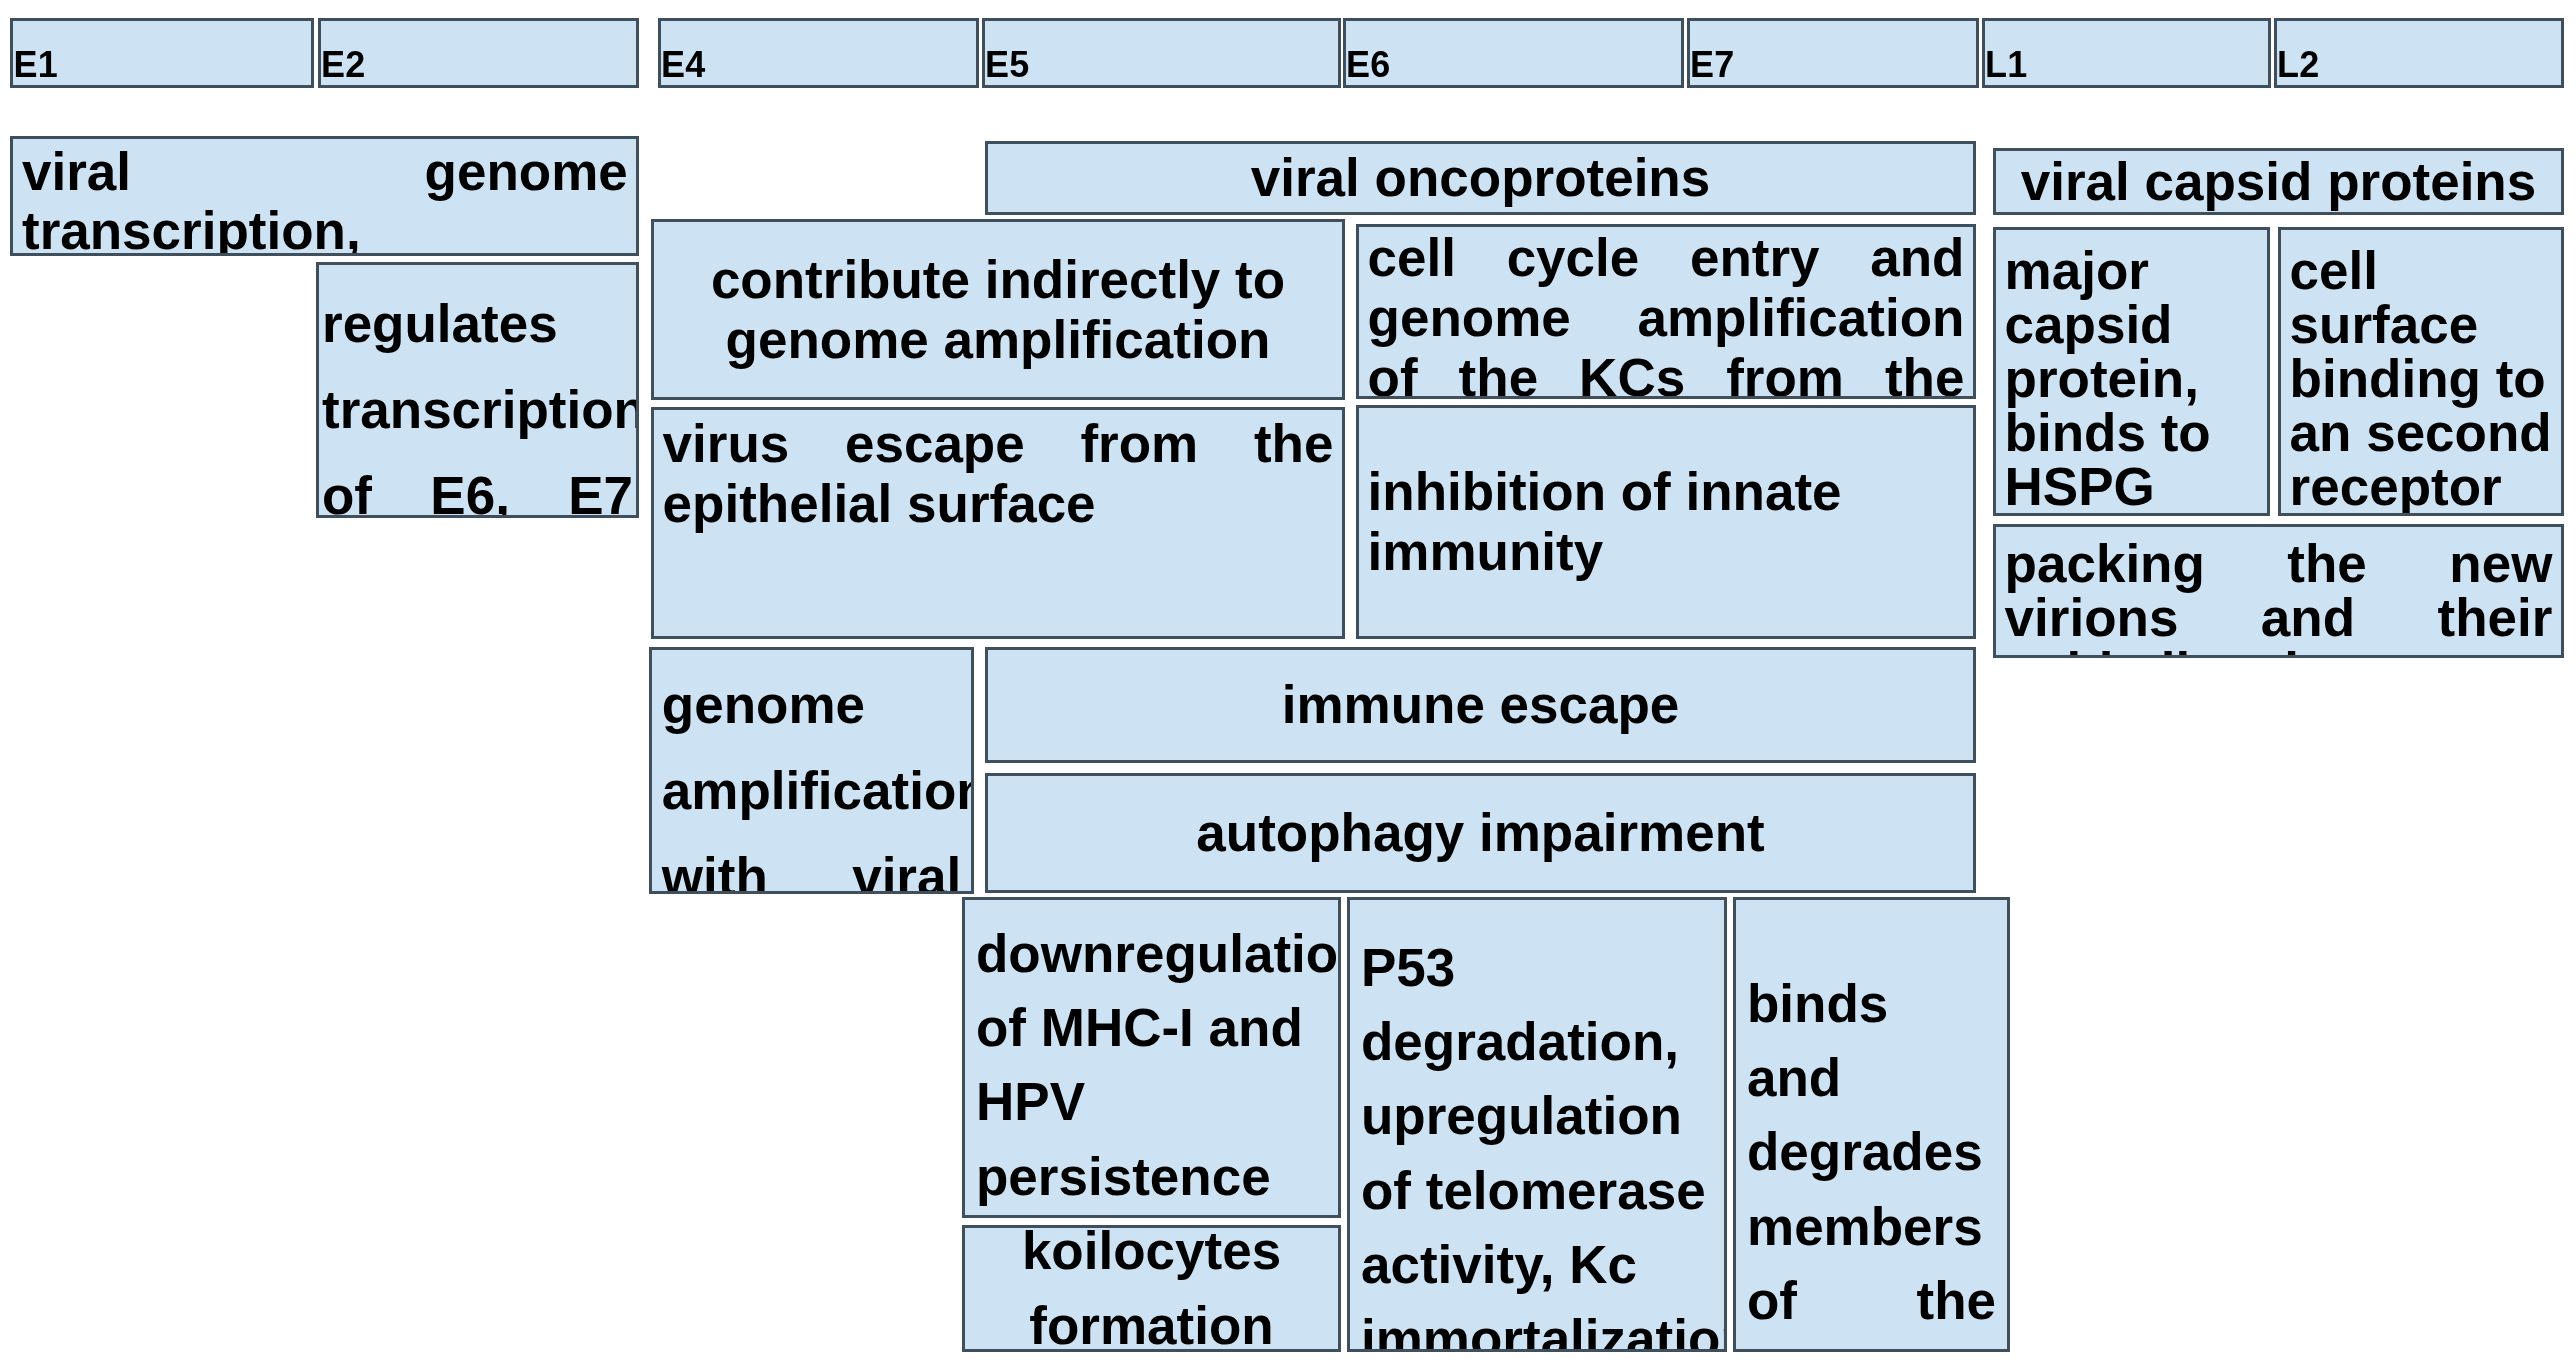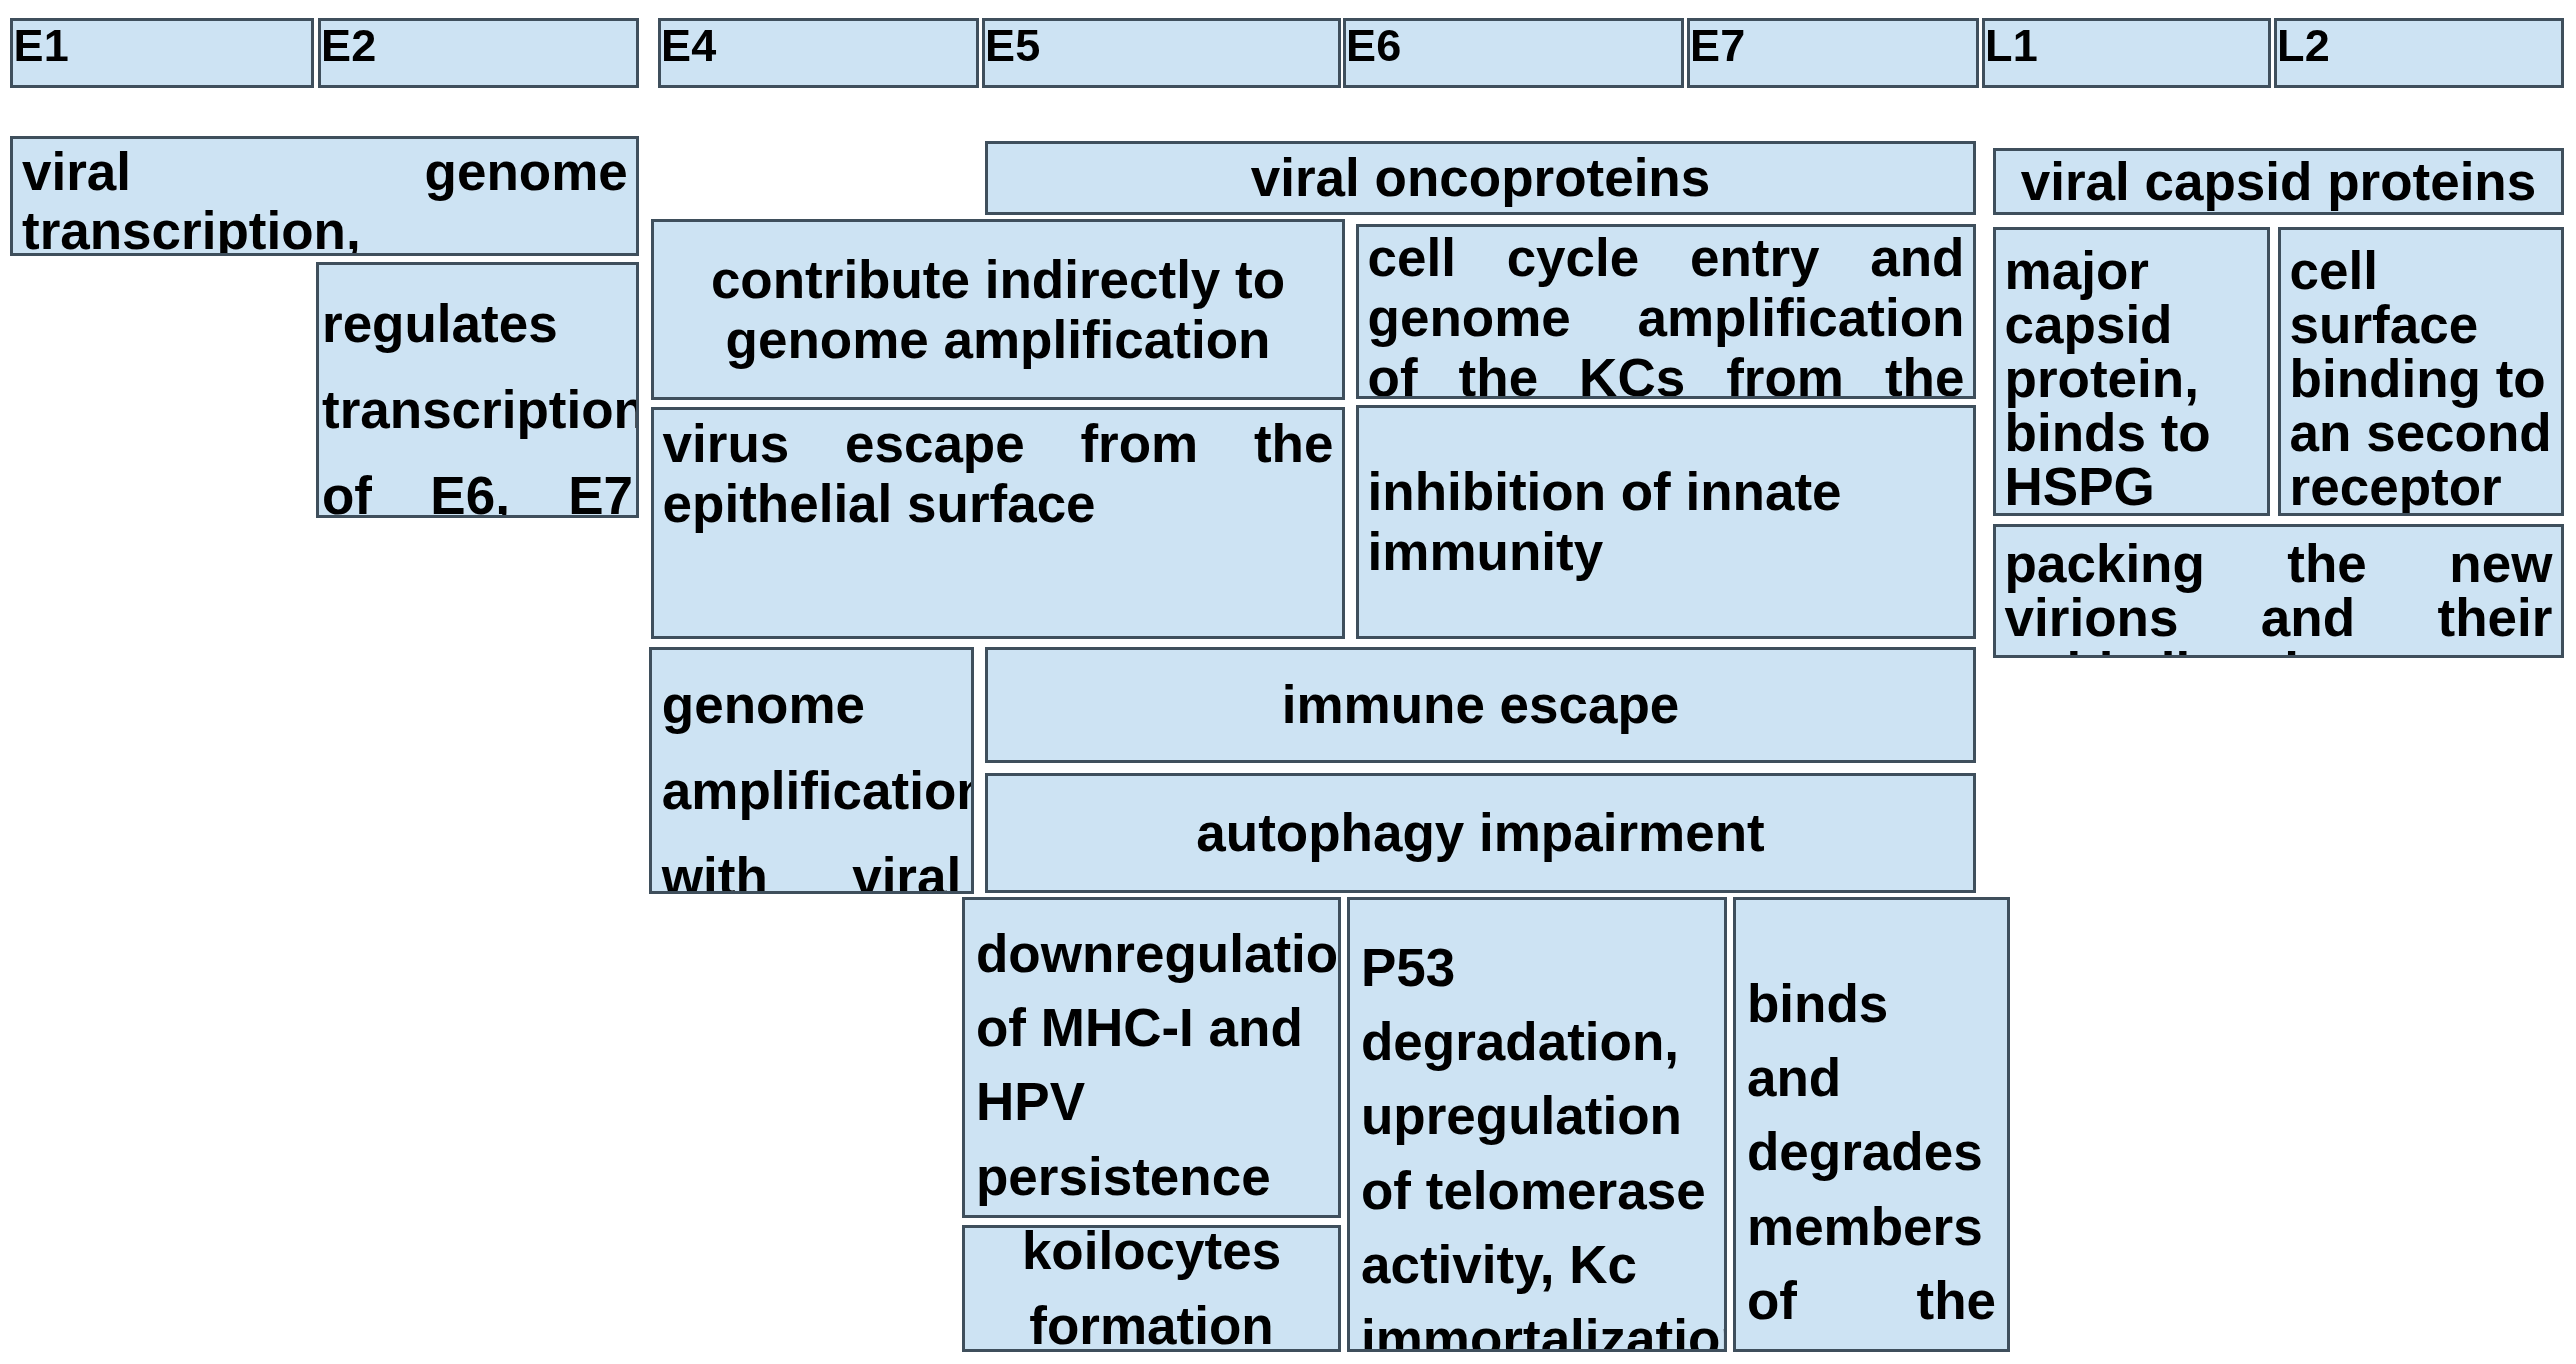--- a/index.html
+++ b/index.html
@@ -22,23 +22,23 @@
     border:3.1px solid #3f4f5c;
     color:#000000;
     font-weight:bold;
     line-height:1.13;
     overflow:hidden;
     padding:3.7px 8.6px;
     display:flex;
   }
   
   .hdr{
-    align-items:flex-start;
+    align-items:flex-end;
     justify-content:center;
-    font-size:45px;
+    font-size:36px;
     letter-spacing:0.3px;
     padding:0;
   }
   
   .t{
     font-size:53px;
   }
   .just       { text-align:justify;  text-align-last:left;  align-items:flex-start; }
   .just-mid   { text-align:justify;  text-align-last:left;  align-items:flex-start; }
   .ctr        { text-align:center;   justify-content:center; align-items:center; }

